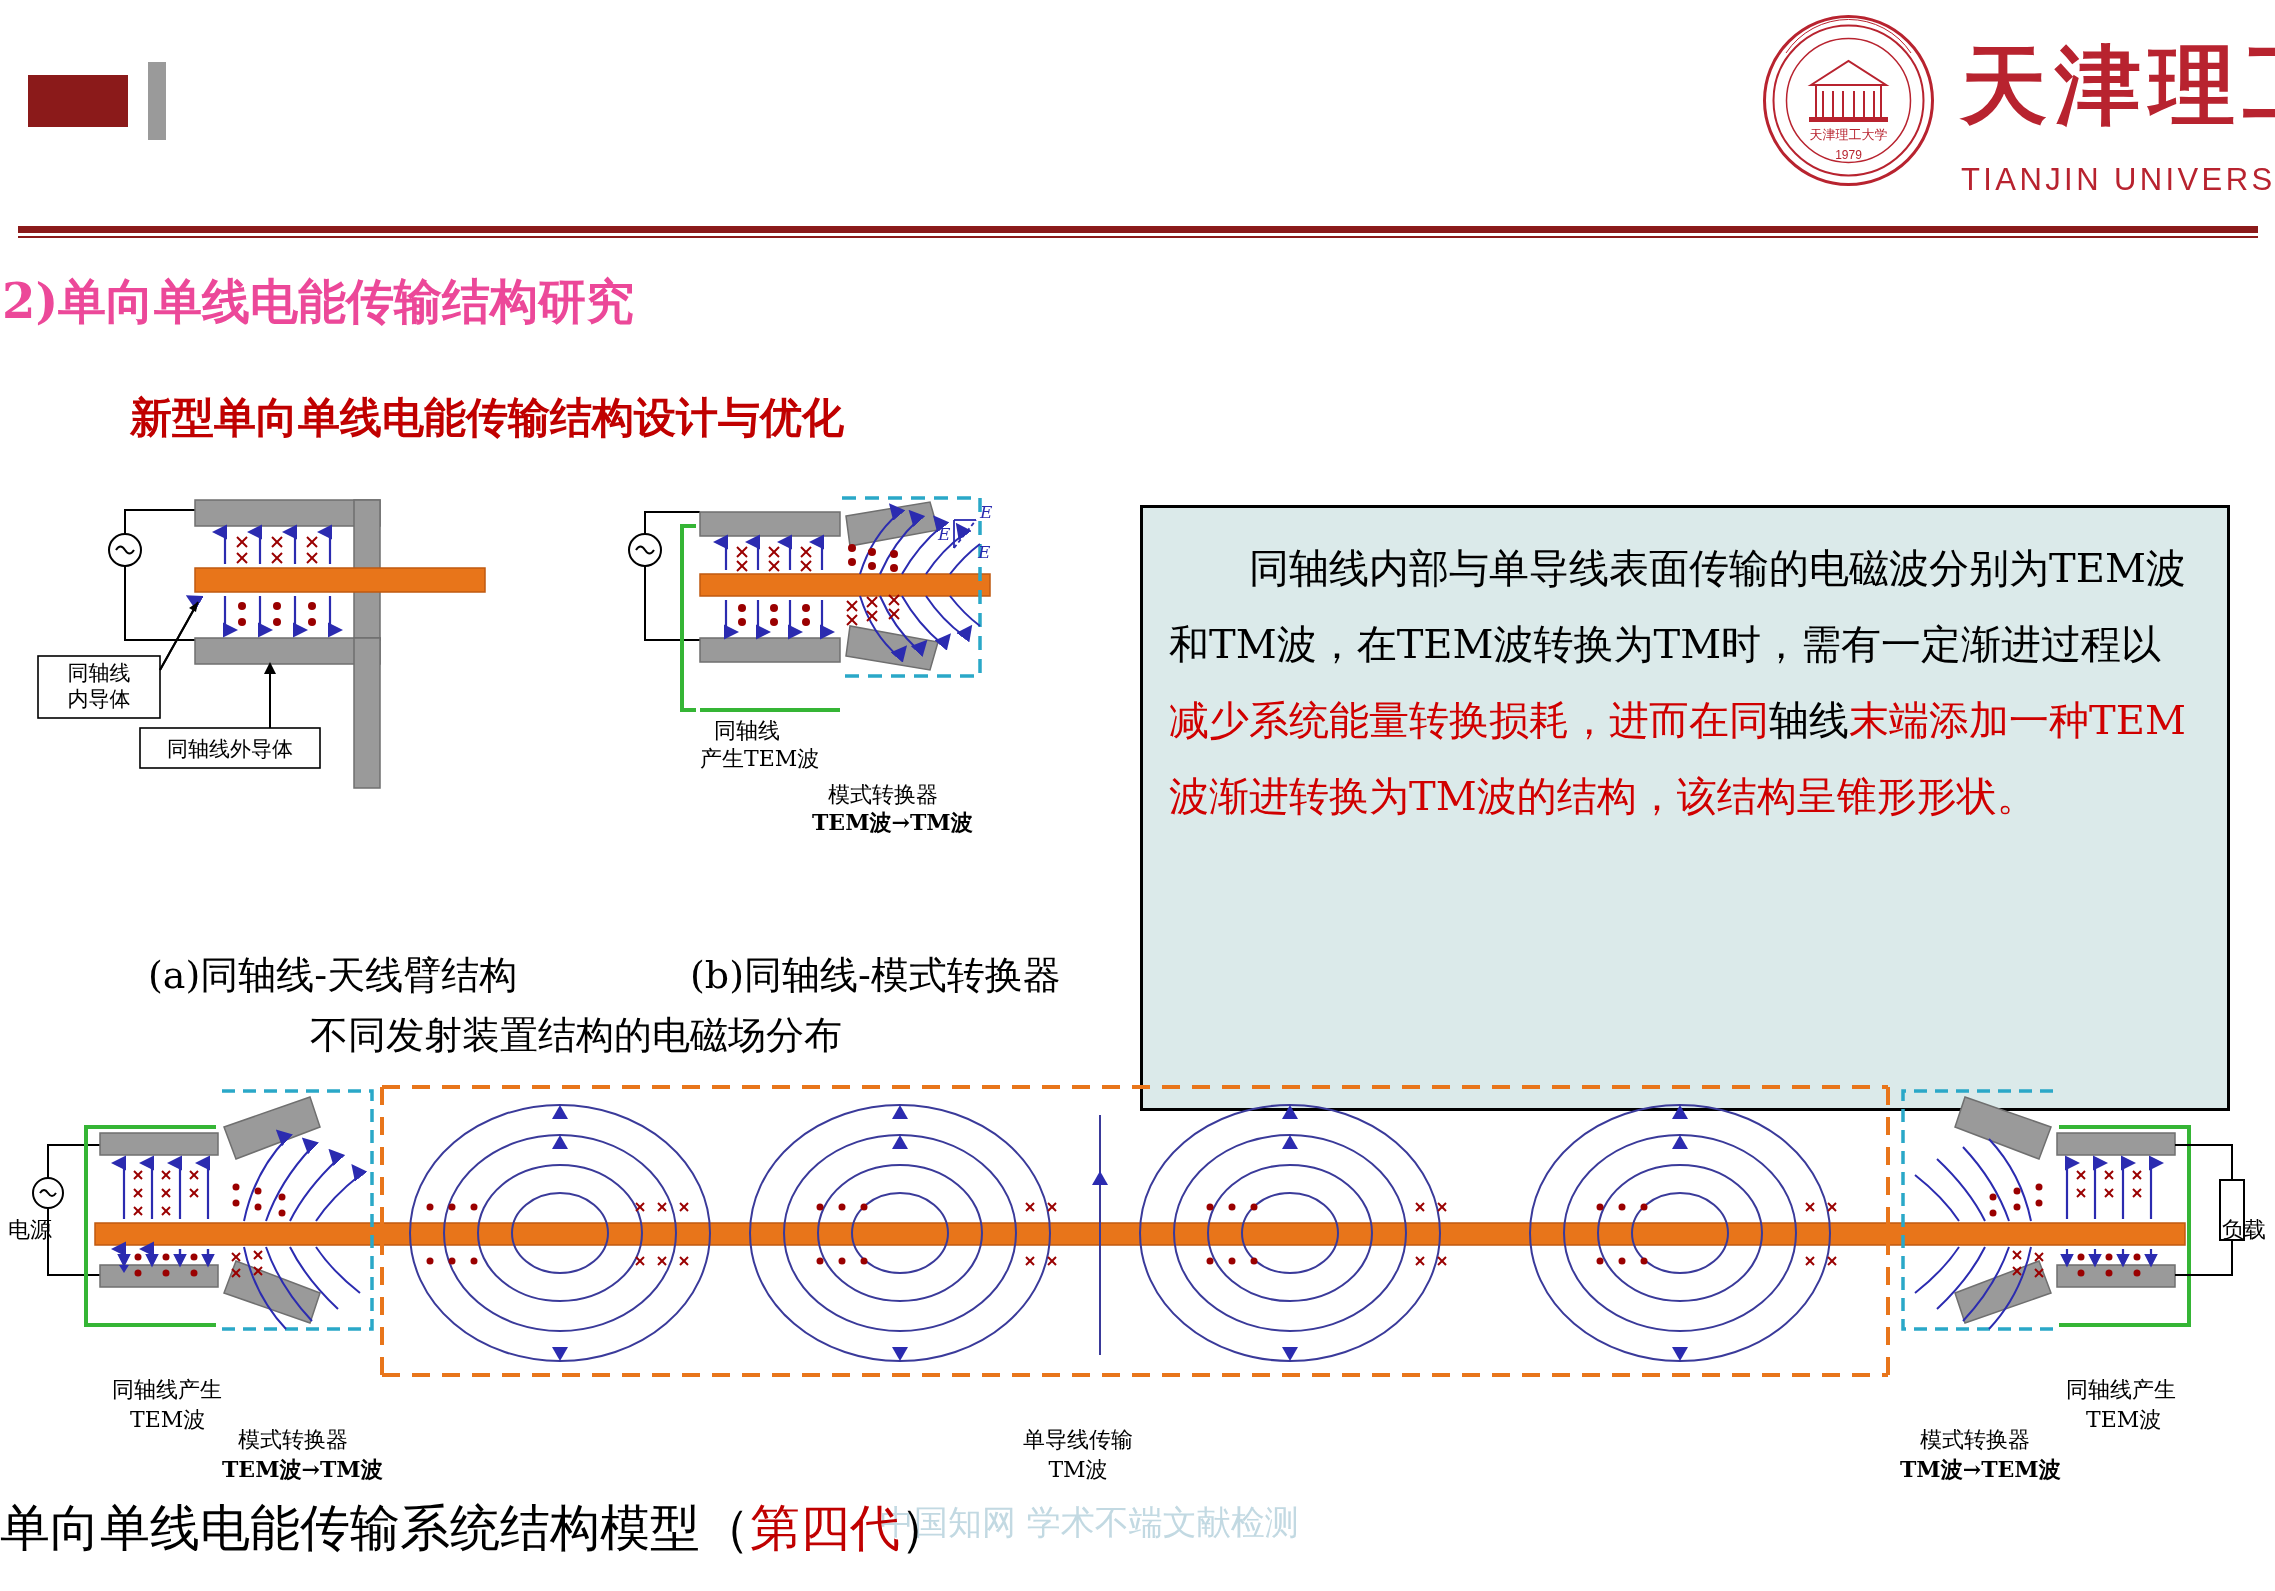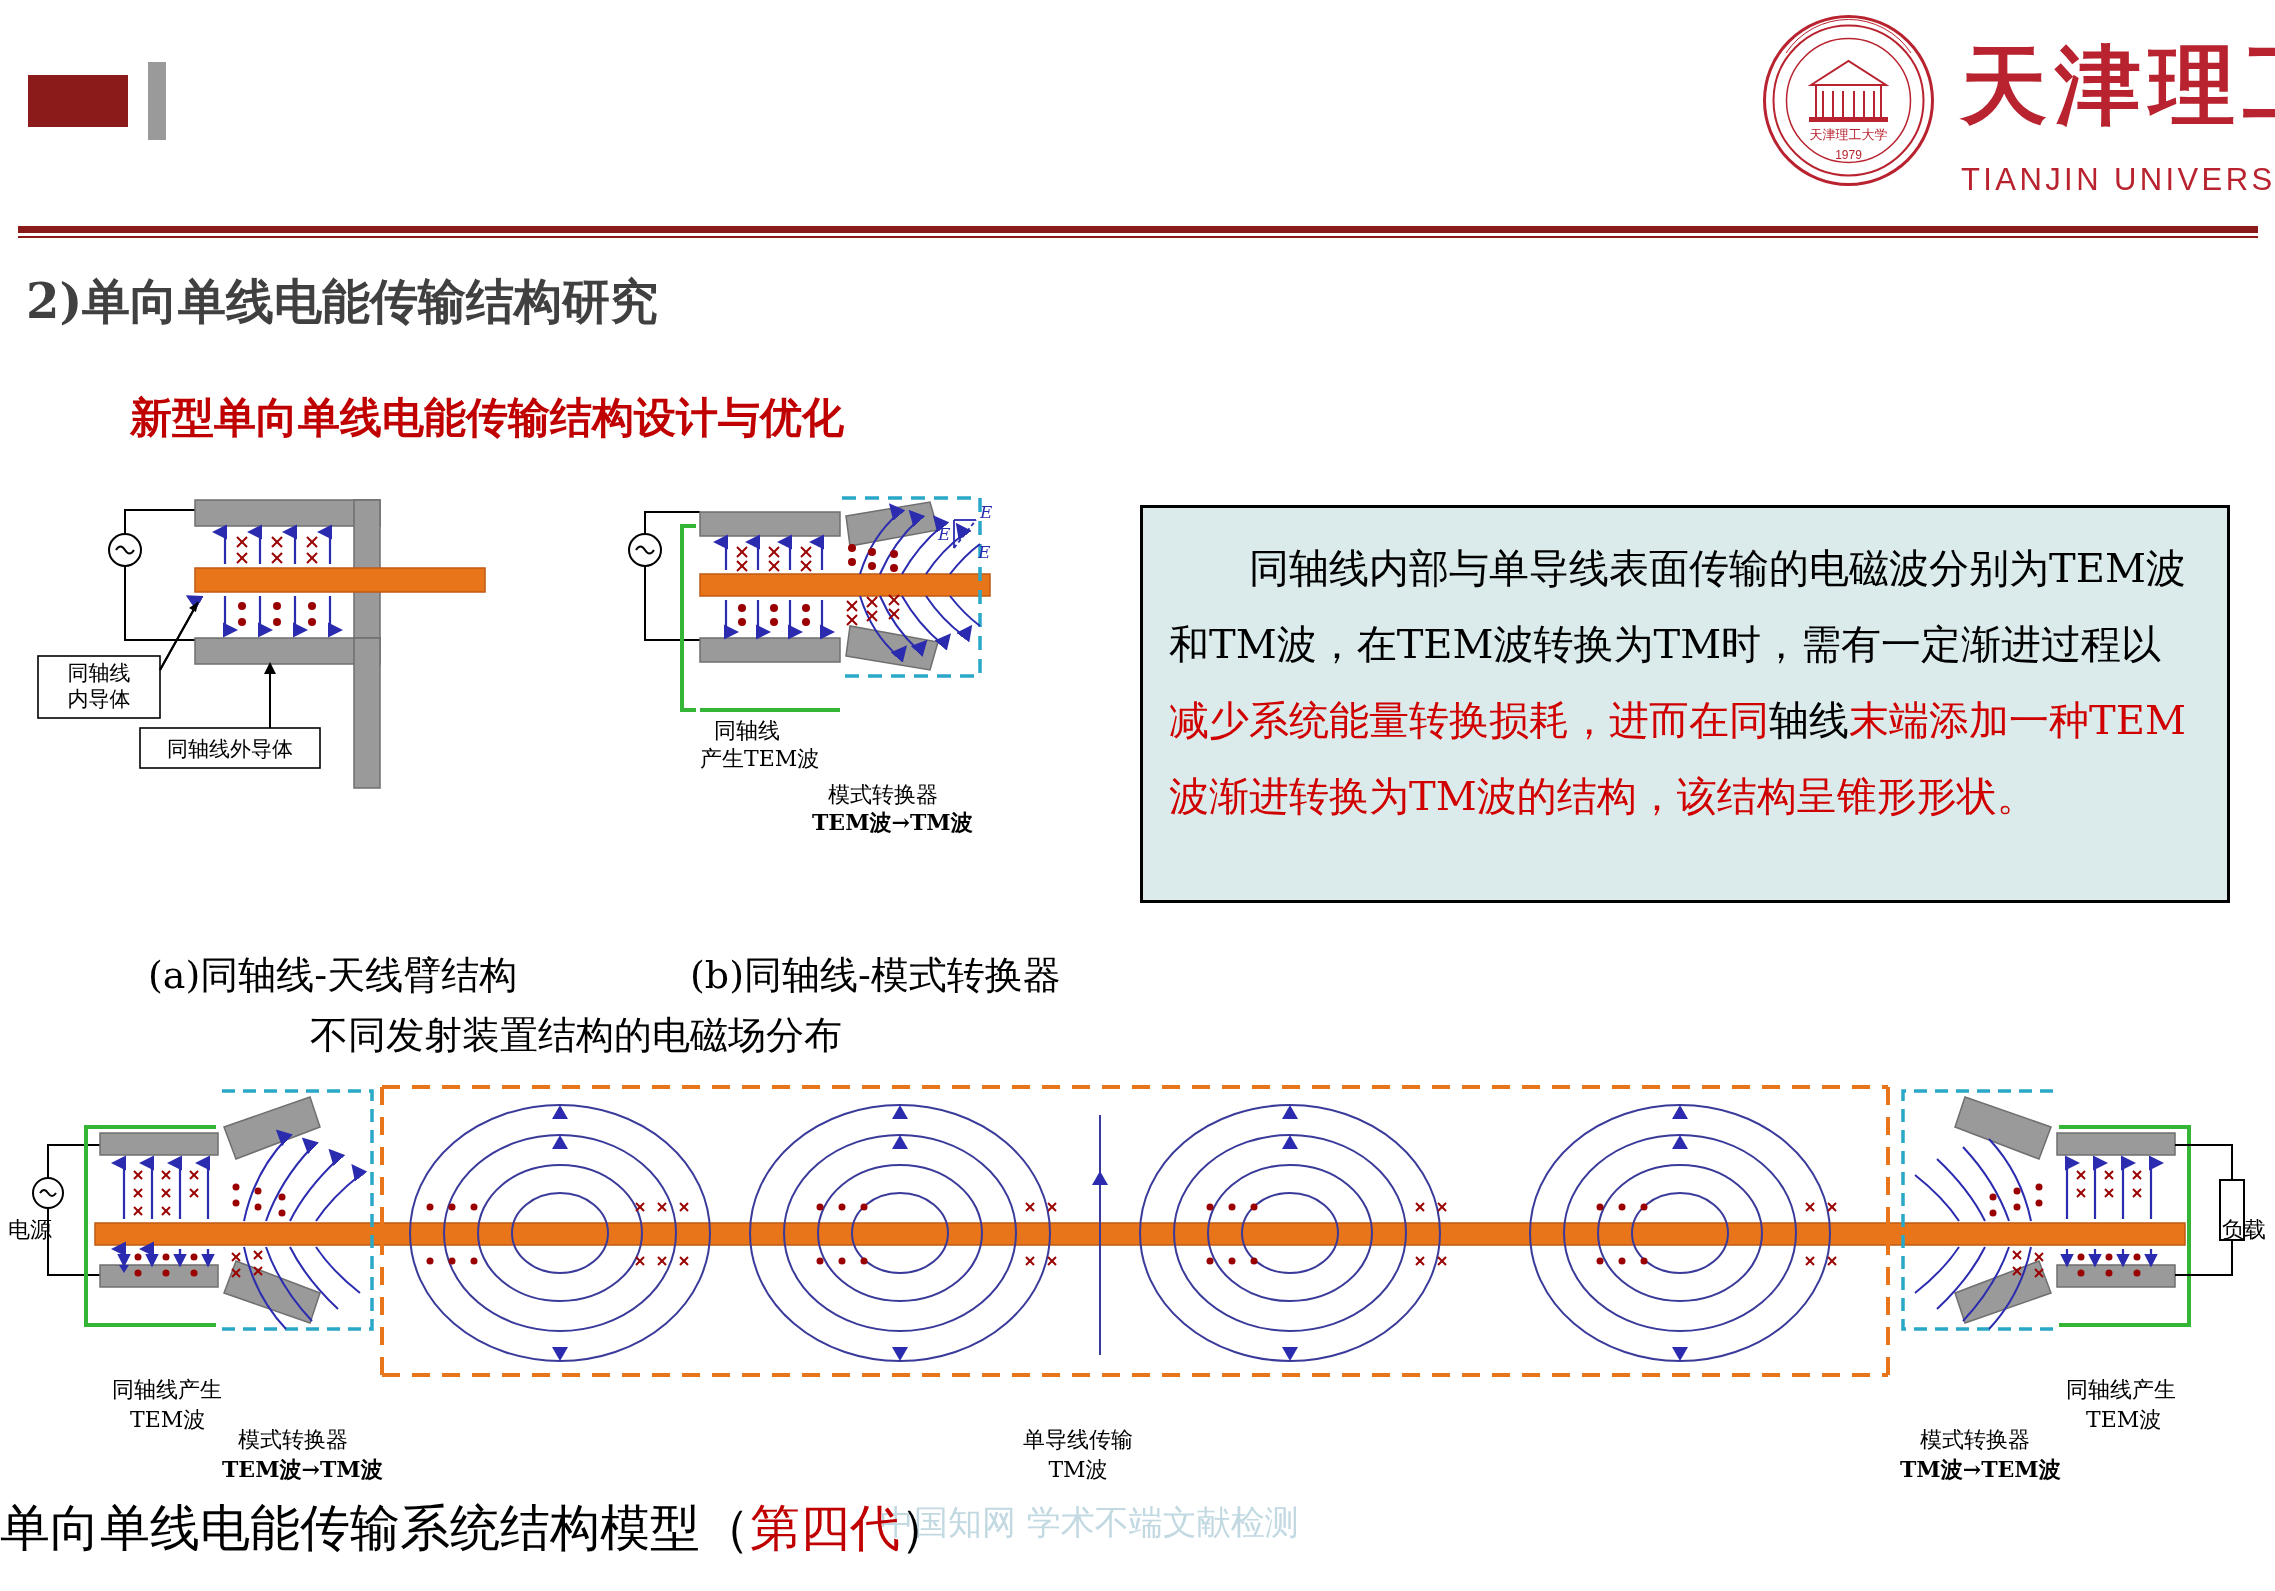--- a/index.html
+++ b/index.html
@@ -85,43 +85,43 @@
     color: #b8232f;
     font-family: "Liberation Sans", sans-serif;
     letter-spacing: 3.4px;
     white-space: nowrap;
     font-weight: 500;
   }
 
   
   .sec-title {
     position: absolute;
-    left: 26px; top: 270px;
+    left: 2px; top: 270px;
     font-size: 48px;
     font-weight: bold;
-    color: #404040;
+    color: #ec4899;
     font-family: "DejaVu Serif", "Liberation Serif", serif;
     white-space: nowrap;
     text-align: right;
   }
   .sub-title {
     position: absolute;
     left: 130px; top: 390px;
     font-size: 42px;
     font-weight: bold;
     color: #c00000;
     font-family: "DejaVu Serif", "Liberation Serif", serif;
     white-space: nowrap;
   }
 
   
   .textbox {
     position: absolute;
     left: 1140px; top: 505px;
-    width: 1090px; height: 398px;
+    width: 1090px; height: 606px;
     background: #dbeaea;
     border: 3px solid #000;
     box-sizing: border-box;
     padding: 22px 26px 10px 26px;
   }
   .textbox p {
     margin: 0;
     font-size: 40px;
     line-height: 76px;
     color: #000;

